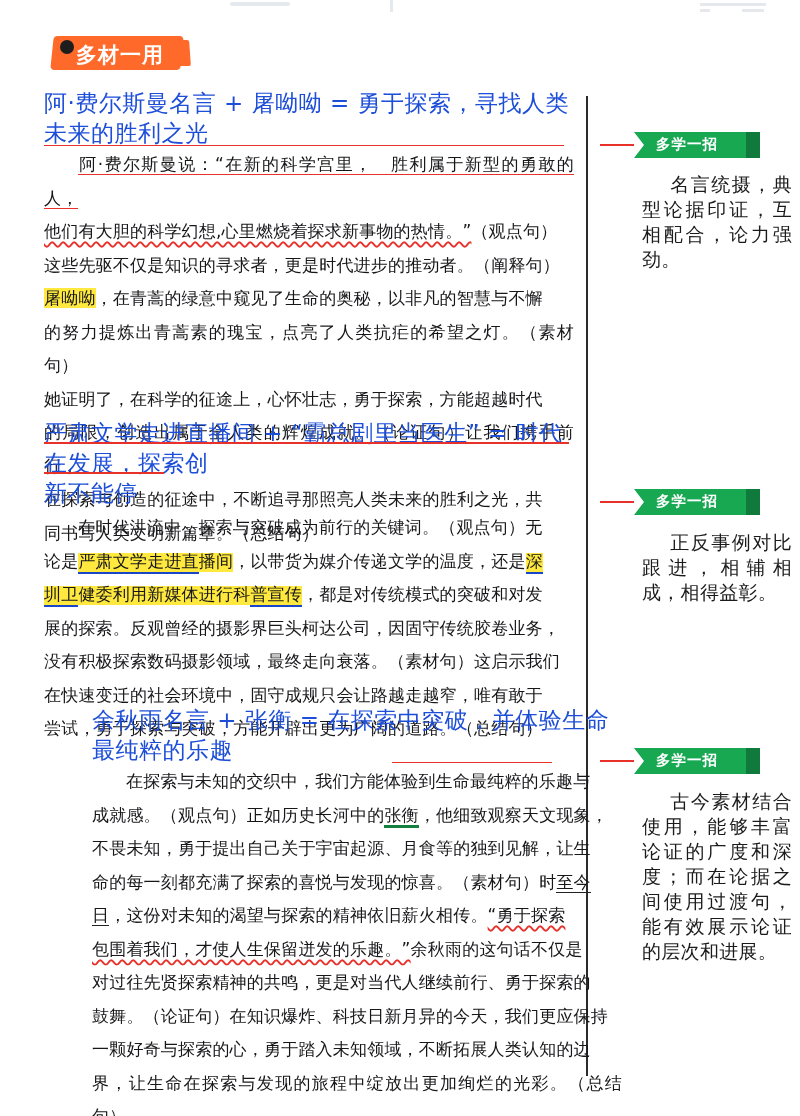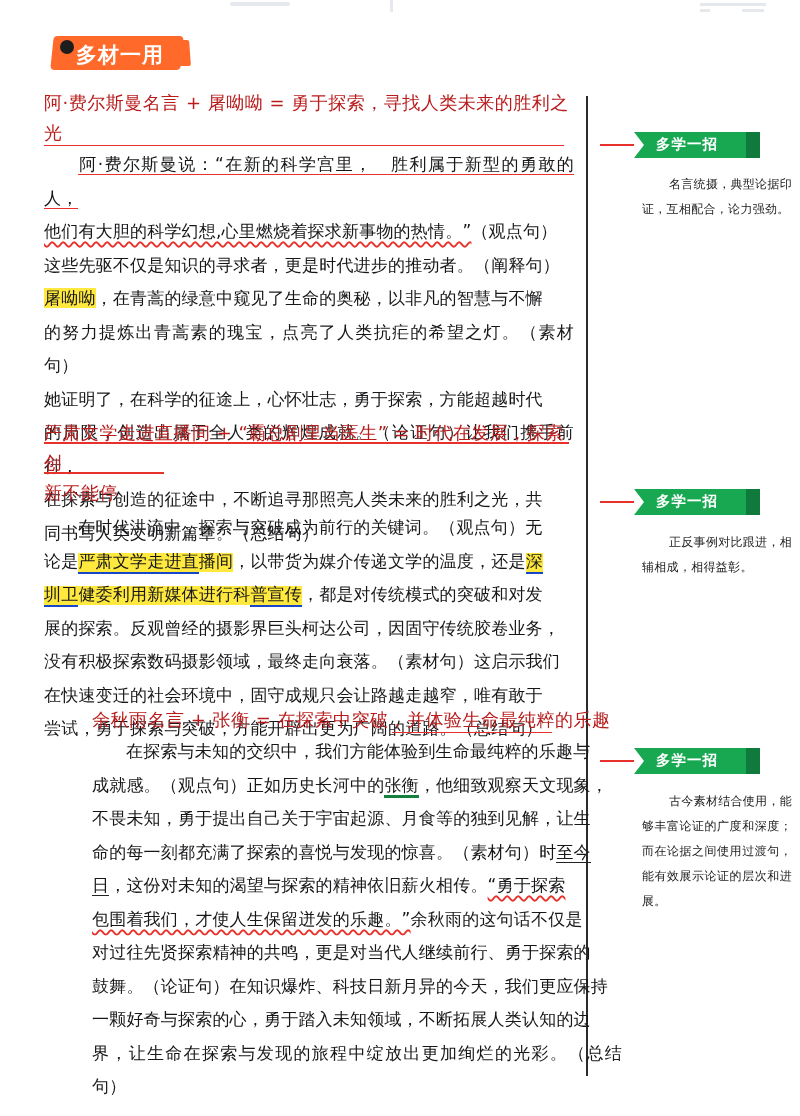--- a/index.html
+++ b/index.html
@@ -91,22 +91,22 @@
     font-family: "DejaVu Sans", sans-serif;
   }
 
   
   .section { position: absolute; left: 44px; width: 530px; }
   #sec0 { top: 88px; }
   #sec1 { top: 418px; }
   #sec2 { top: 705px; margin-left: 48px; }
 
   .sec-head {
-    color: #b91c1c;
-    font-size: 18px;
+    color: #1d4ed8;
+    font-size: 23px;
     line-height: 30px;
     font-family: "DejaVu Sans", sans-serif;
     letter-spacing: .5px;
     position: relative;
   }
   .sec-head .underline {
     position: absolute;
     left: 0;
     bottom: 4px;
     height: 1.5px;
@@ -177,21 +177,21 @@
     left: -18px;
     top: 12px;
     width: 34px;
     height: 1.6px;
     background: #e8312a;
   }
 
   .note-text {
     position: absolute;
     width: 150px;
-    font-size: 12px;
+    font-size: 19px;
     line-height: 25px;
     color: #1b1b1b;
     font-family: "DejaVu Serif", serif;
     text-align: justify;
     letter-spacing: .3px;
   }
   .note-text .ind { display:inline-block; width: 27px; }
 
   #note0 { left: 618px; top: 132px; }
   #note0t { left: 642px; top: 172px; }

